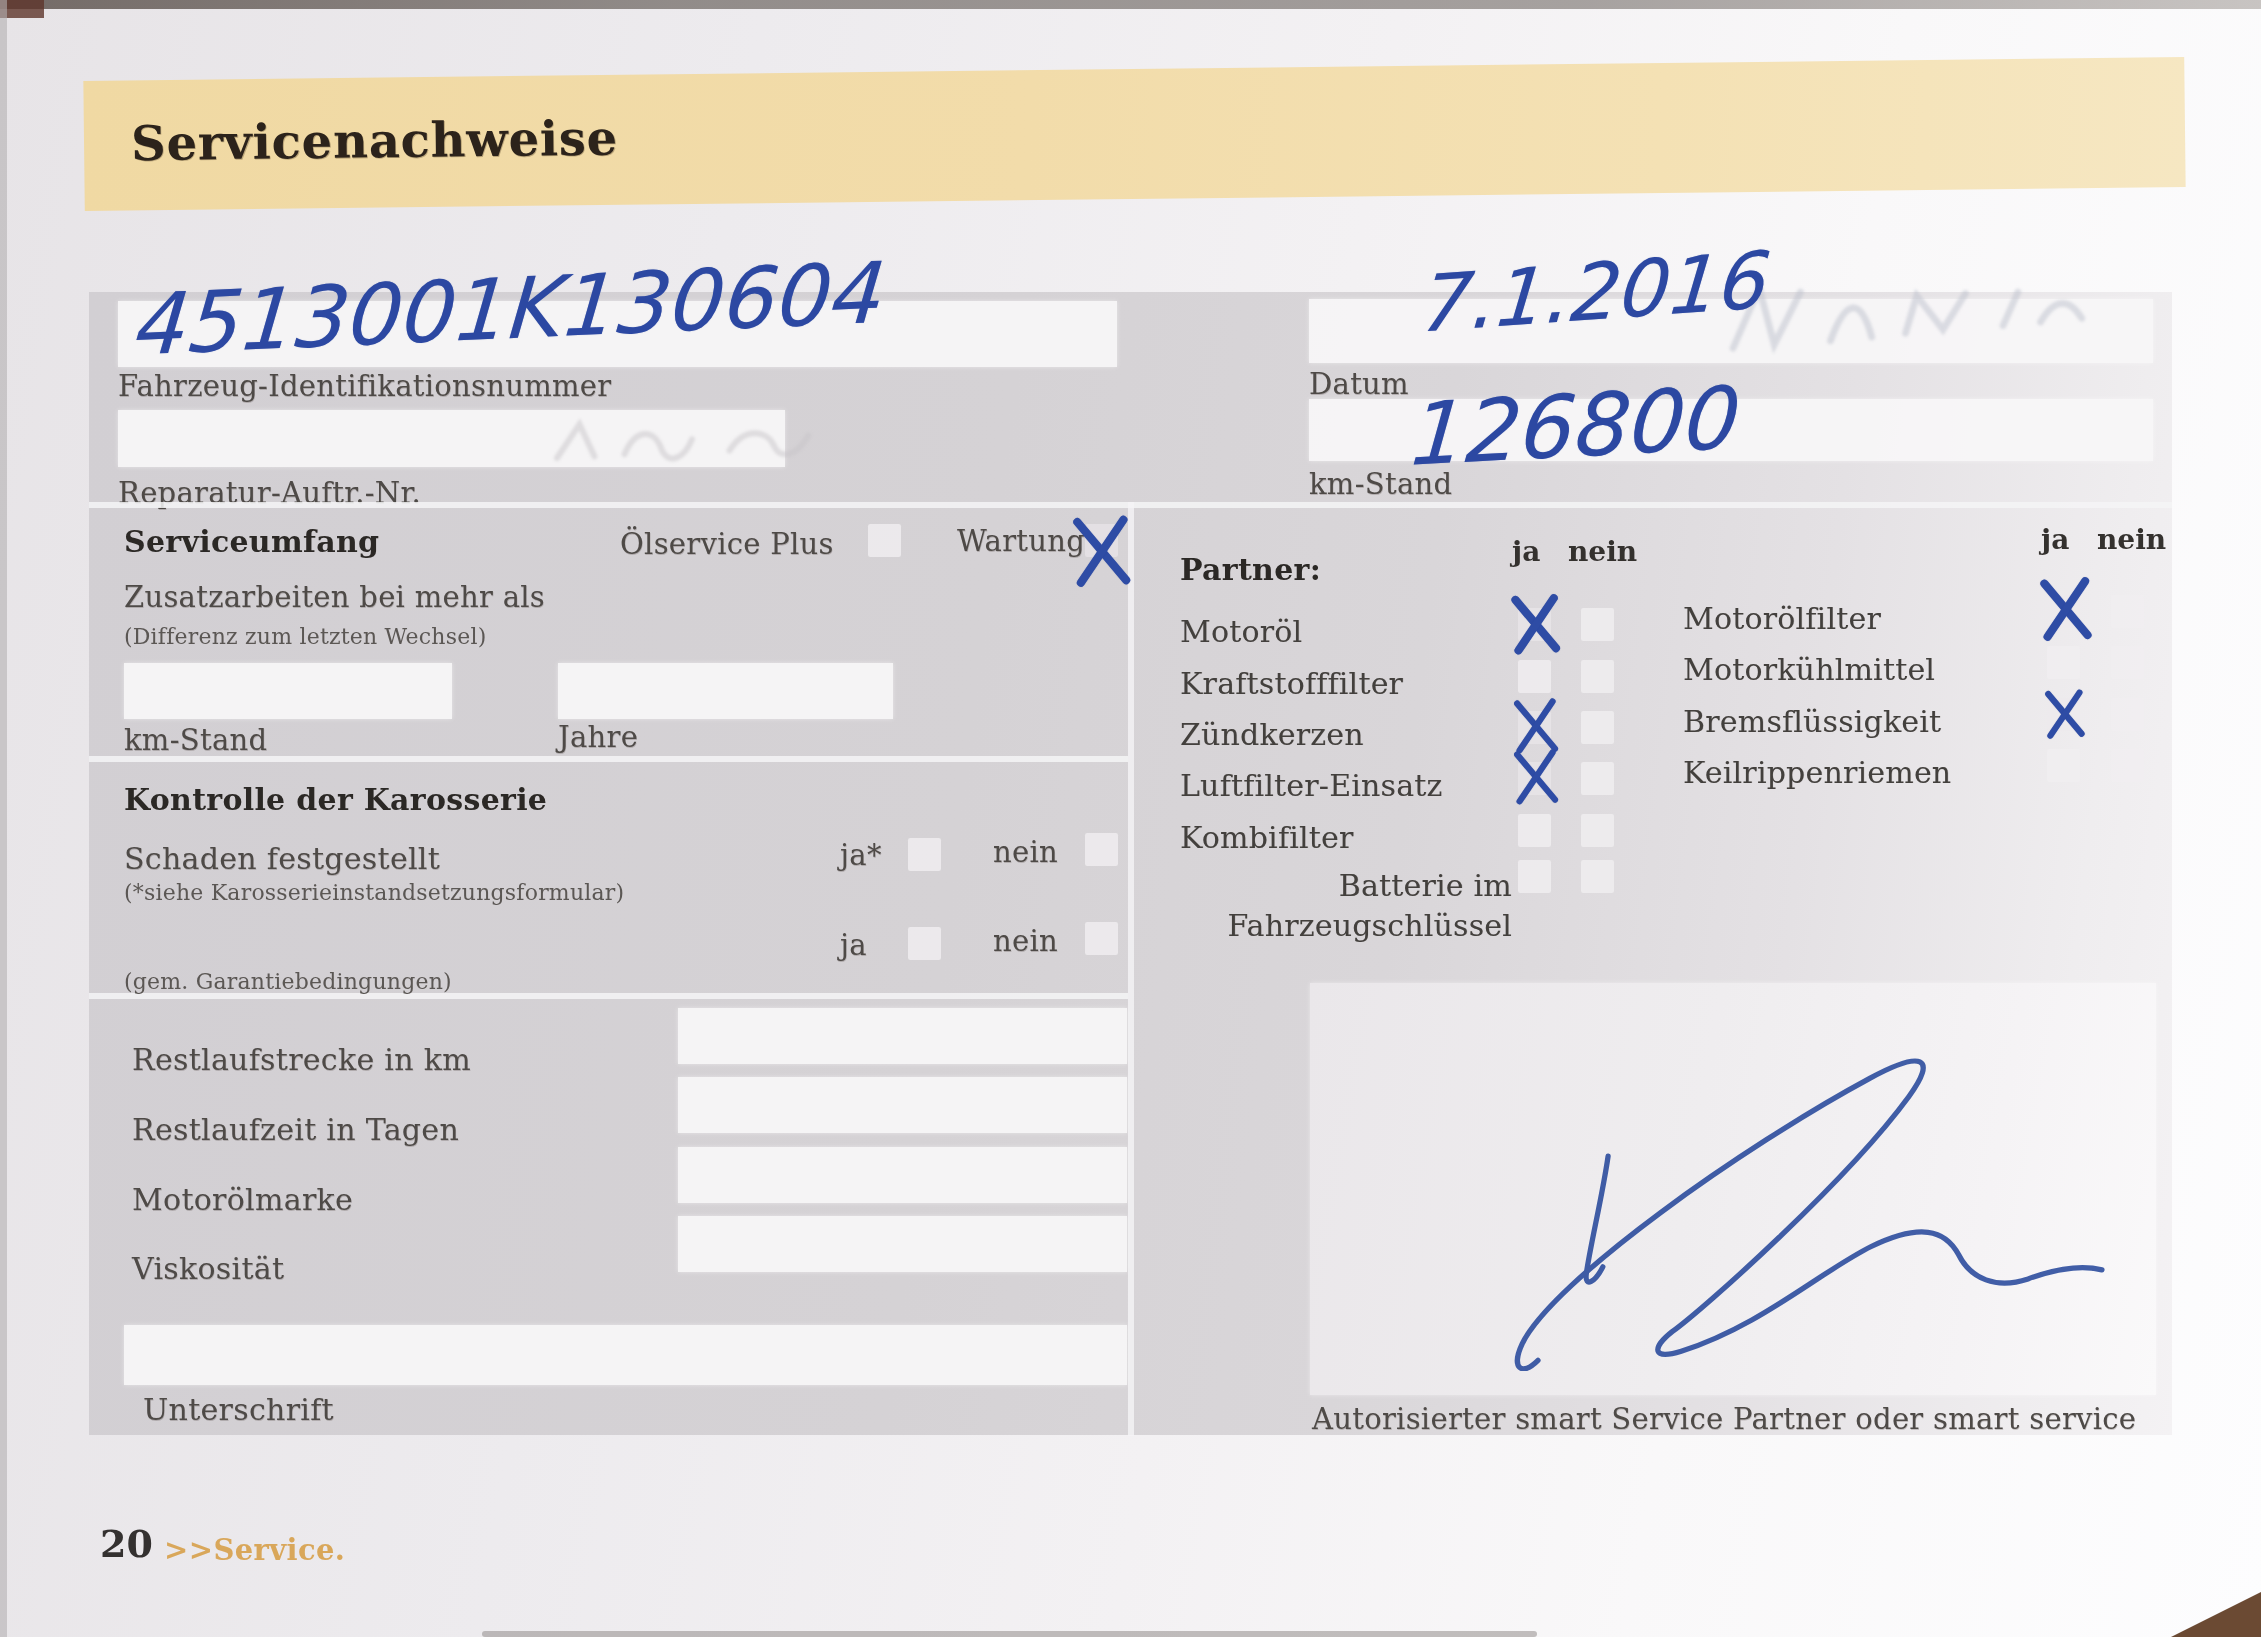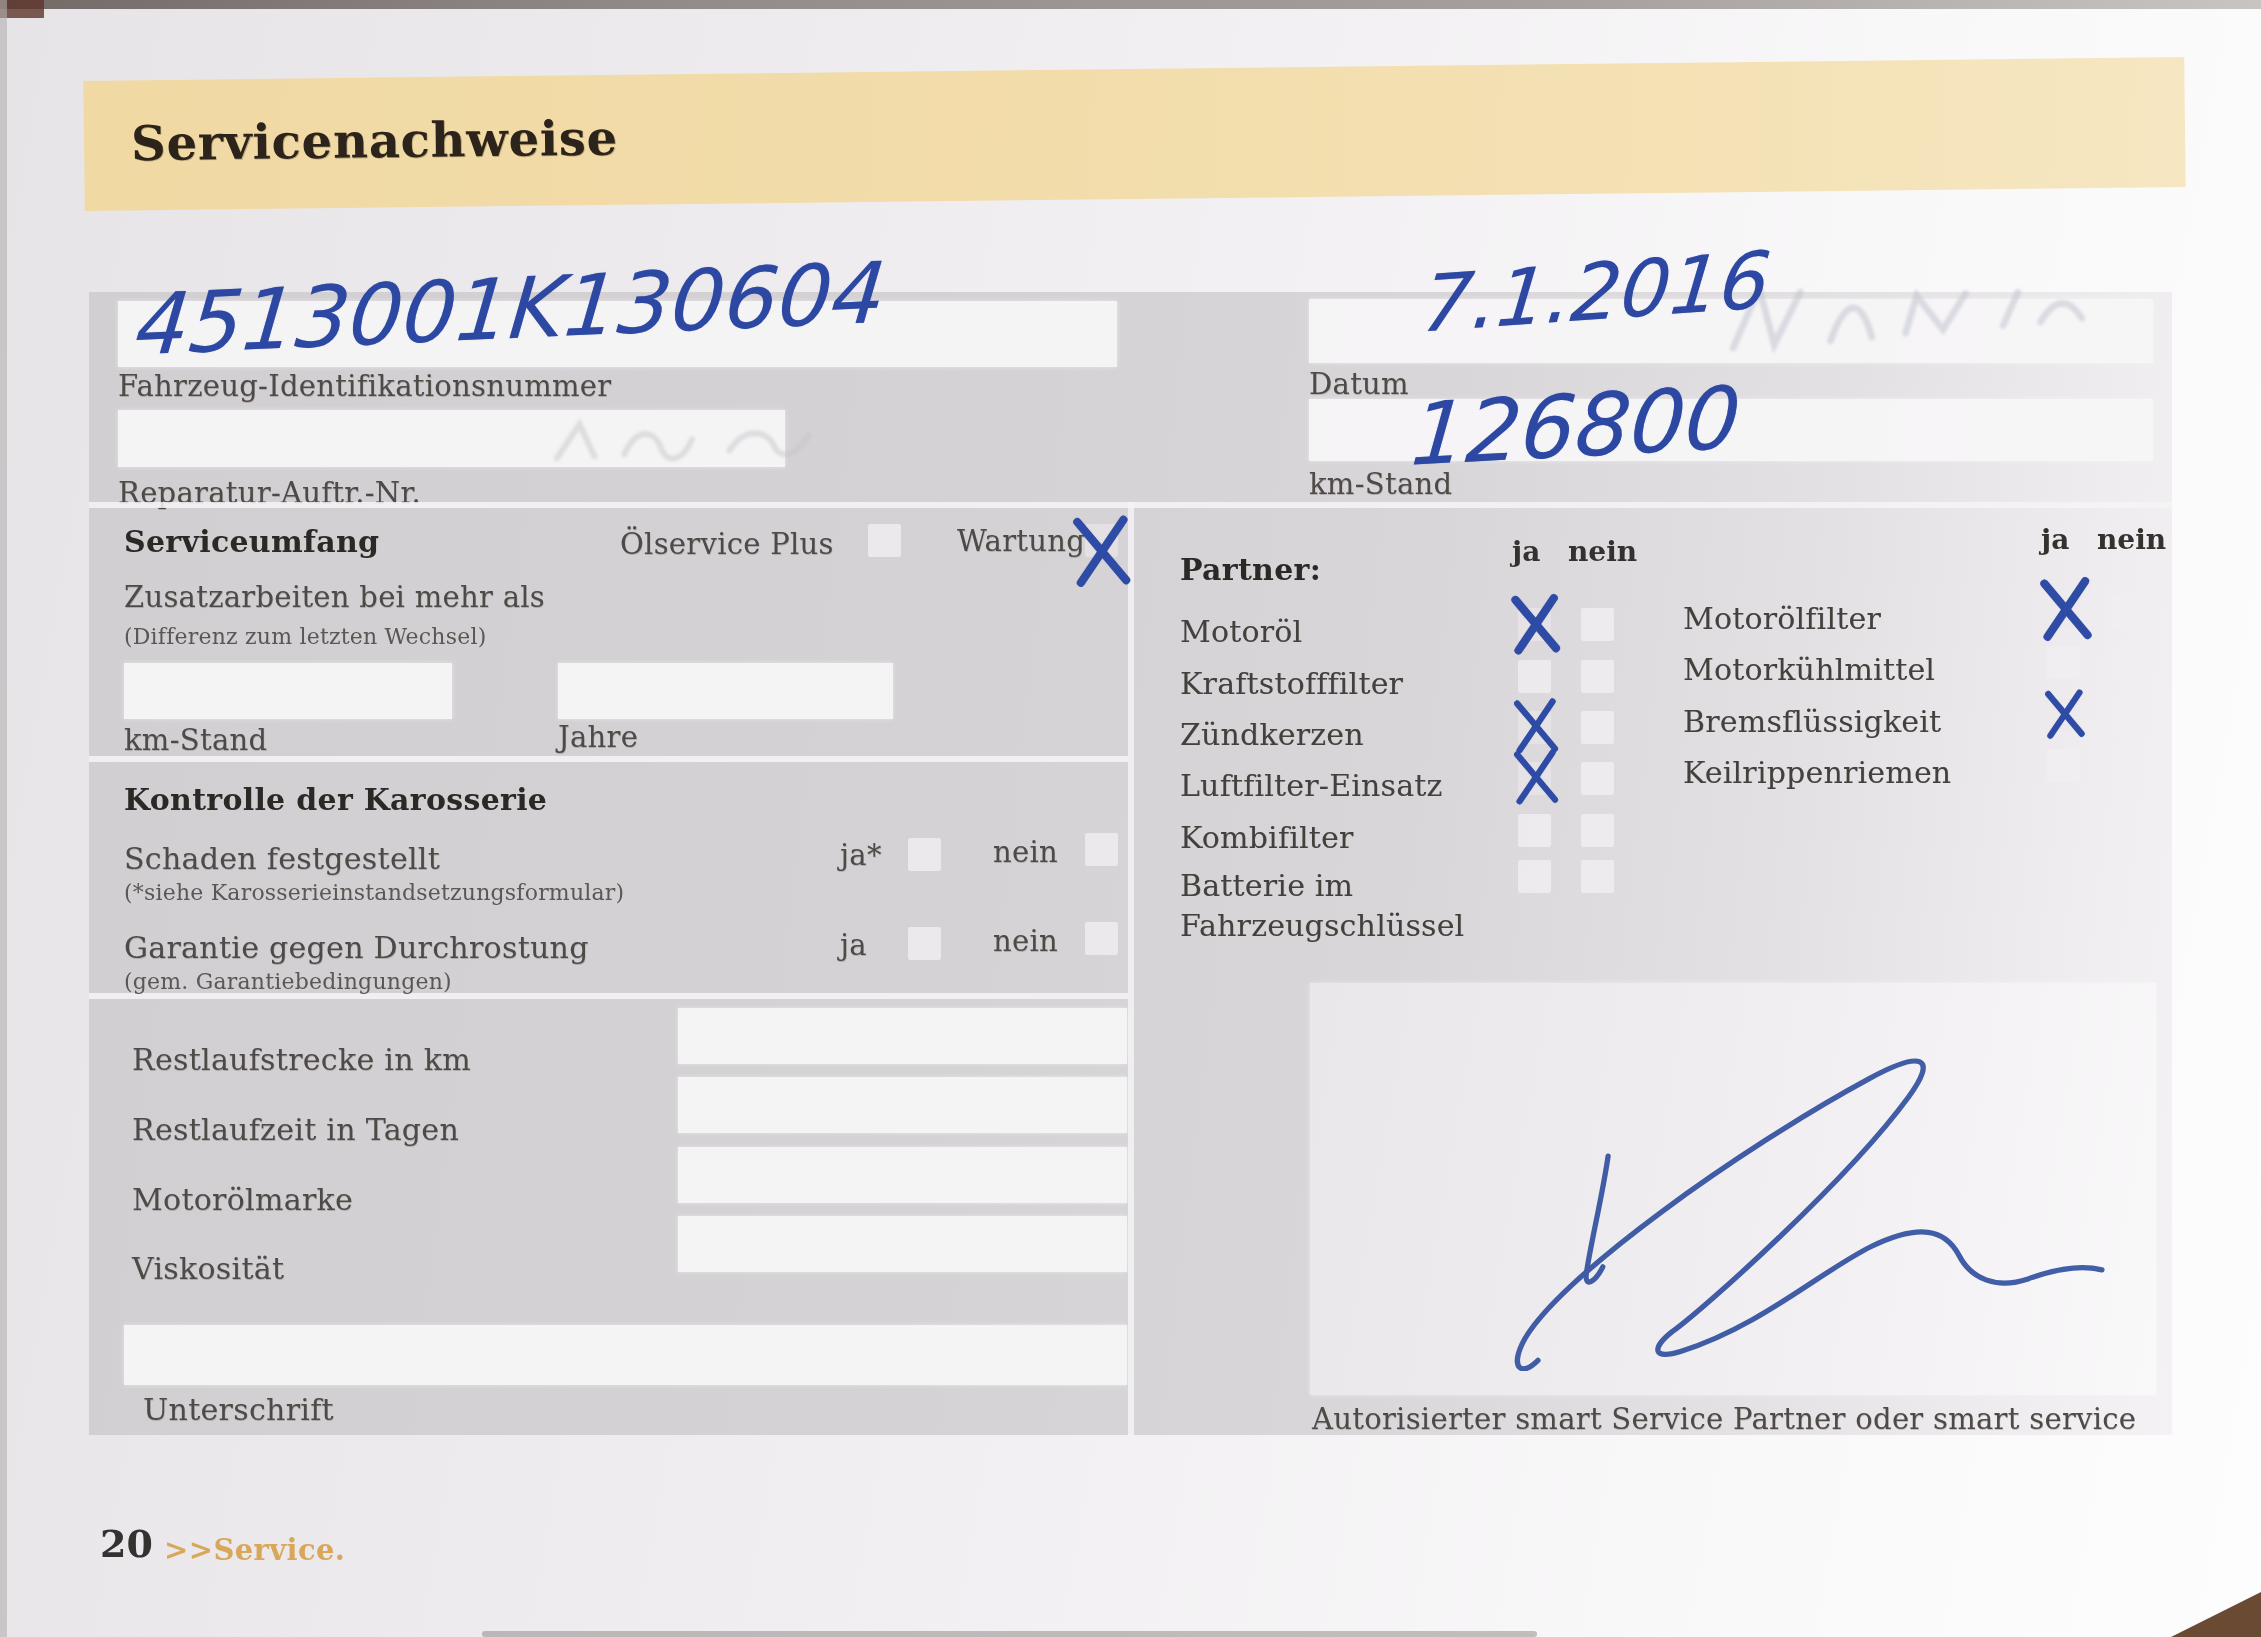--- a/index.html
+++ b/index.html
@@ -31,21 +31,21 @@
     left:89px;top:292px;width:2083px;height:1143px;
     background:linear-gradient(97deg,#d2cfd3 0%,#d5d2d5 42%,#d9d6d9 62%,#e4e1e4 80%,#efedef 93%,#f4f2f4 100%);
   }
   .wbar{position:absolute;background:rgba(247,246,248,.93);box-shadow:0 0 4.5px rgba(255,255,255,.45);}
   .divh{position:absolute;height:6px;background:rgba(245,244,246,.85);}
   .divv{position:absolute;width:6px;background:rgba(245,244,246,.8);}
   .lbl{position:absolute;font-size:30px;color:#4e4a47;letter-spacing:0.3px;white-space:nowrap;text-shadow:0.5px 0.5px 0 rgba(70,60,55,.25);}
   .note{position:absolute;font-size:22px;color:#5b5754;letter-spacing:0.2px;white-space:nowrap;}
   .boldh{position:absolute;font-size:30px;font-weight:bold;color:#2b2825;letter-spacing:0.3px;white-space:nowrap;}
   .janein{position:absolute;font-size:28px;font-weight:bold;color:#34312e;white-space:nowrap;}
-  .item{position:absolute;font-size:30px;color:#43403d;letter-spacing:0.2px;white-space:nowrap;text-shadow:0.4px 0.4px 0 rgba(70,60,55,.2);}
+  .item{position:absolute;font-size:30px;color:#43403d;letter-spacing:0.2px;white-space:nowrap;text-shadow:0.4px 0.4px 0 rgba(70,60,55,.2);text-align:right;}
   .item.wrap{white-space:normal;width:332px;line-height:1.32;}
   .cb{position:absolute;width:33px;height:33px;background:rgba(240,238,240,.82);border-radius:2.3px;}
   .cb.dim{background:rgba(236,234,236,.6);}
   
   .hand{position:absolute;font-family:"DejaVu Sans","Liberation Sans",sans-serif;font-style:italic;color:#2c48a2;white-space:nowrap;text-shadow:0 0 0.8px rgba(44,72,162,.5);}
   .xmark{position:absolute;}
   .xmark::before,.xmark::after{content:"";position:absolute;left:50%;top:50%;width:108%;height:7.5px;border-radius:4.5px;background:#2e4ca5;box-shadow:0 0 0.8px rgba(40,65,150,.6);}
   .xmark::before{transform:translate(-50%,-50%) rotate(50deg);}
   .xmark::after{transform:translate(-50%,-50%) rotate(-56deg);}
   .xmark.small::before,.xmark.small::after{height:6px;}
@@ -115,21 +115,20 @@
 
   <div class="boldh" style="left:35px;top:490px;">Kontrolle der Karosserie</div>
 
   <div class="lbl" style="left:35px;top:549px;">Schaden festgestellt</div>
   <div class="note" style="left:35px;top:588px;">(*siehe Karosserieinstandsetzungsformular)</div>
   <div class="lbl" style="left:751px;top:546px;font-size:29px;">ja*</div>
   <div class="cb" style="left:819px;top:546px;"></div>
   <div class="lbl" style="left:904px;top:543px;font-size:29px;">nein</div>
   <div class="cb" style="left:996px;top:541px;"></div>
 
-  <div class="lbl" style="left:35px;top:638px;">Garantie gegen Durchrostung</div>
   <div class="note" style="left:35px;top:677px;">(gem. Garantiebedingungen)</div>
   <div class="lbl" style="left:751px;top:636px;font-size:29px;">ja</div>
   <div class="cb" style="left:819px;top:635px;"></div>
   <div class="lbl" style="left:904px;top:632px;font-size:29px;">nein</div>
   <div class="cb" style="left:996px;top:630px;"></div>
 
   <div class="lbl" style="left:43px;top:750px;">Restlaufstrecke in km</div>
   <div class="wbar" style="left:589px;top:716px;width:449px;height:56px;"></div>
   <div class="lbl" style="left:43px;top:820px;">Restlaufzeit in Tagen</div>
   <div class="wbar" style="left:589px;top:785px;width:449px;height:56px;"></div>

